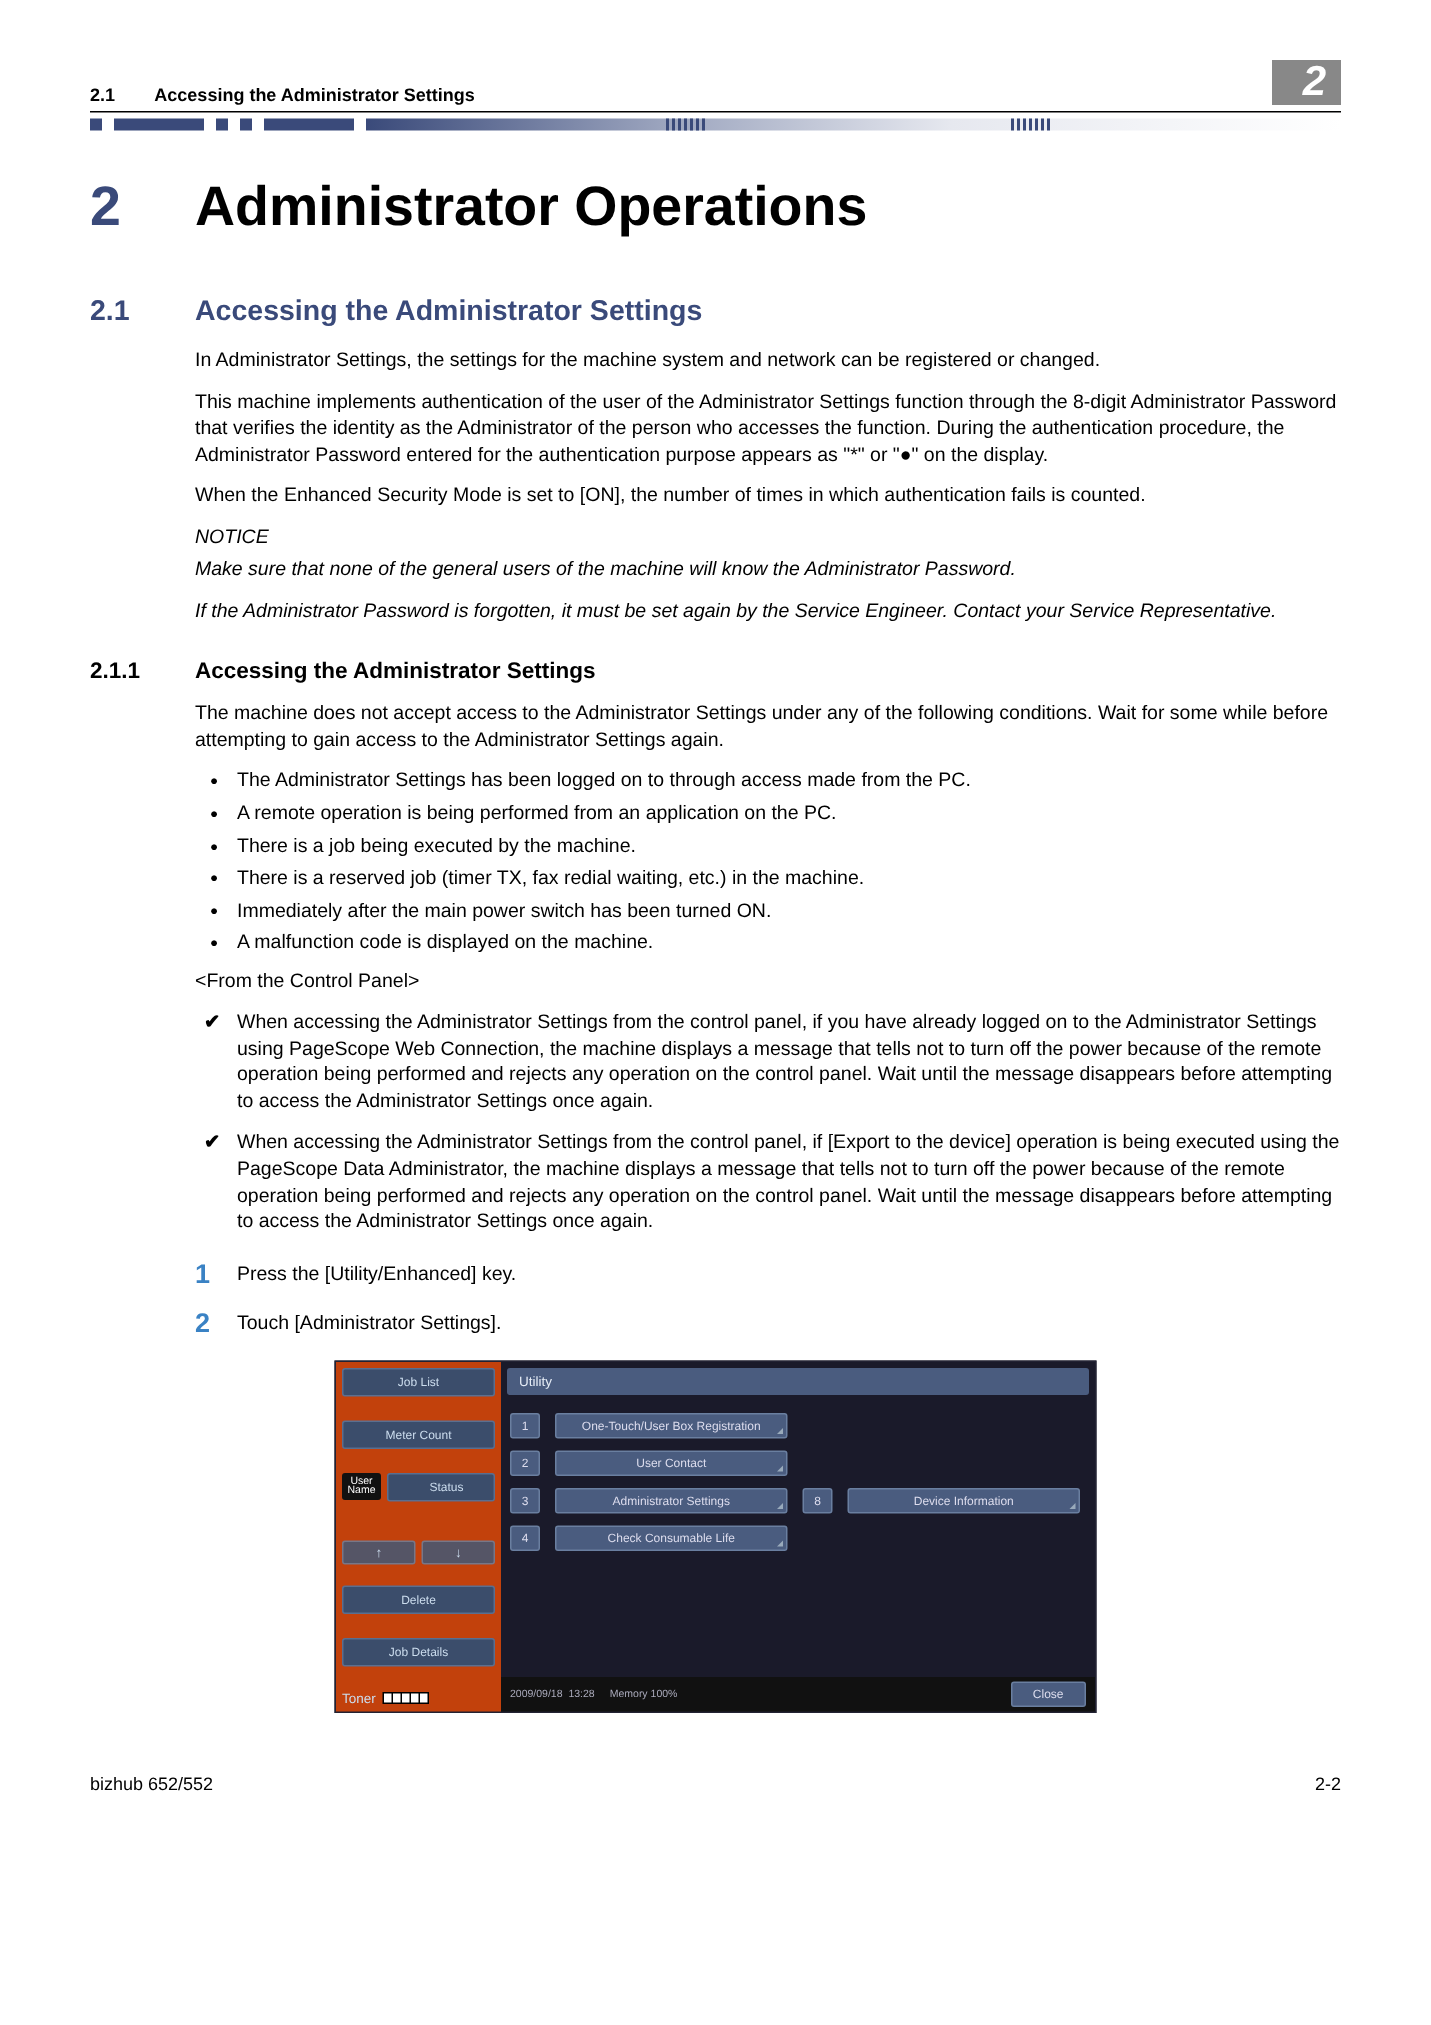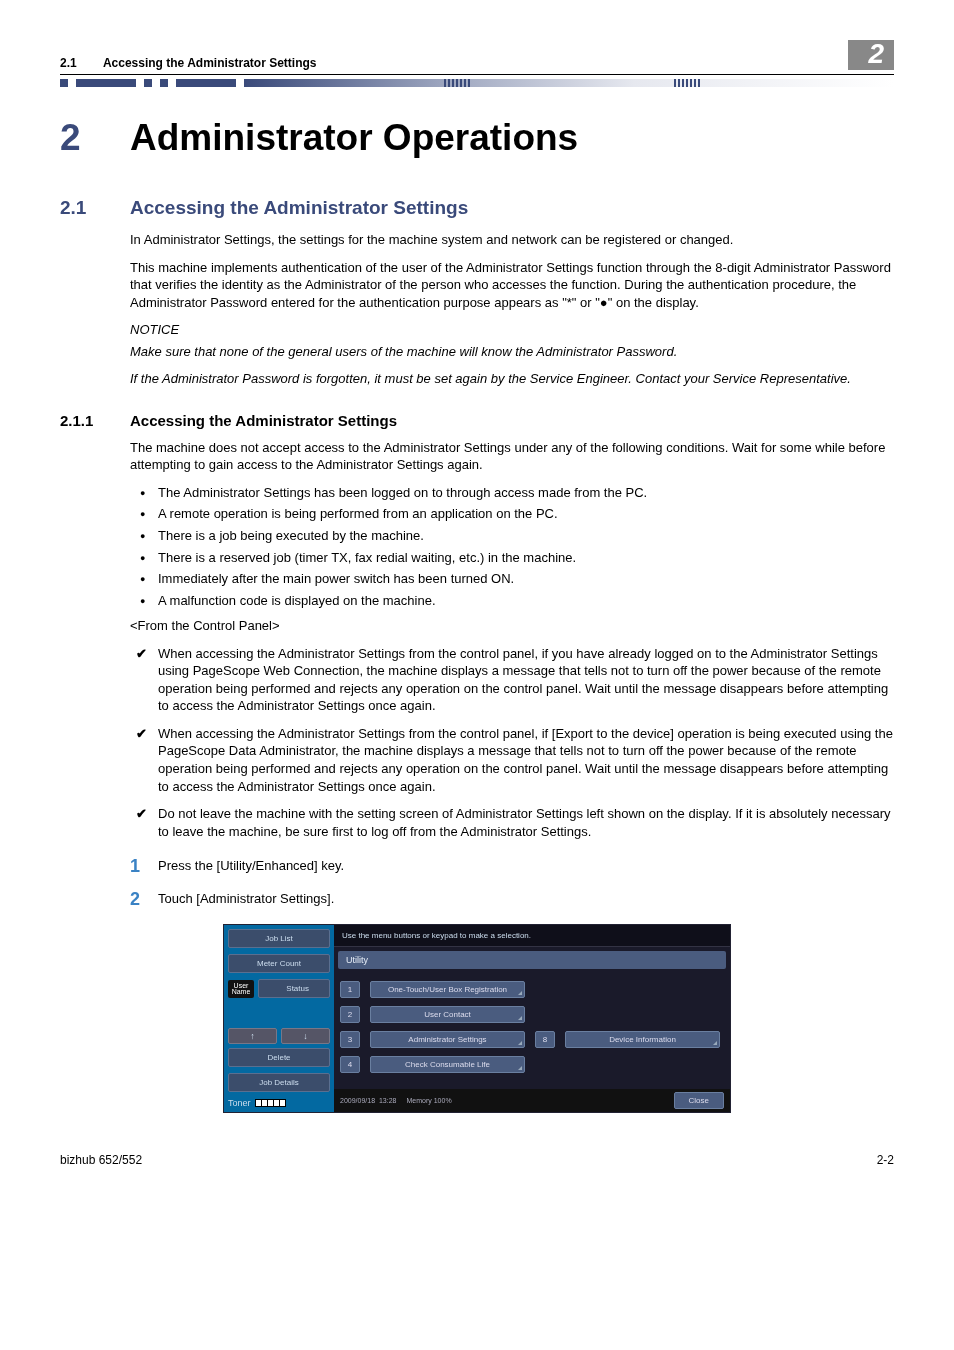--- a/index.html
+++ b/index.html
@@ -34,21 +34,21 @@
   ul.bullets li { position:relative; padding-left:28px; margin-bottom:4px; line-height:1.35;}
   ul.bullets li::before { content:"●"; position:absolute; left:10px; font-size:9px; top:3px;}
   ul.checks li { position:relative; padding-left:28px; margin-bottom:10px; line-height:1.35;}
   ul.checks li::before { content:"✔"; position:absolute; left:6px; top:0; font-weight:bold;}
   .from-panel { margin-left:70px; margin-bottom:10px;}
   ol.steps { list-style:none; margin-left:70px; counter-reset: step; }
   ol.steps li { position:relative; padding-left:28px; margin-top:18px;}
   ol.steps li .step-num { position:absolute; left:0; top:-2px; color:#3a82c4; font-size:18px; font-weight:bold;}
   .screenshot { margin: 18px auto 0 auto; width: 508px; }
   .screen { display:flex; font-family: Verdana, sans-serif; font-size:9px; color:#cde; border:1px solid #223; background:#223;}
-  .screen .left-p { width:110px; background:#0369a1; padding:4px; display:flex; flex-direction:column;}
+  .screen .left-p { width:110px; background:#c2410c; padding:4px; display:flex; flex-direction:column;gap:10px;}
   .lp-btn { background:#3b4d6b; border:1px solid #5a6f90; color:#cde; text-align:center; padding:4px 2px; margin-bottom:6px; border-radius:2px; font-size:8px;}
   .lp-sm { display:flex; gap:4px; margin-top:auto; margin-bottom:4px;}
   .lp-arrow{flex:1;background:#556;border:1px solid #778;border-radius:2px;text-align:center;padding:2px 0;}
   .status-row{display:flex;align-items:center;gap:4px;margin-bottom:6px;}
   .status-row .uname{background:#111;color:#fff;font-size:7px;padding:3px 2px;border-radius:2px;width:26px;text-align:center;line-height:0.85;}
   .status-btn{flex:1;background:#3b4d6b;border:1px solid #5a6f90;color:#cde;text-align:right;padding:4px 20px;border-radius:2px;font-size:8px;}
   .spacer{flex:1;}
   .screen .right-p { flex:1; background:#1a1a2a; display:flex; flex-direction:column;}
   .rp-top { background:#0f0f1a; color:#cde; padding:6px 8px; font-size:8px; border-bottom:1px solid #334;}
   .util-bar { background:#4a5c7f; color:#e6edf7; padding:4px 8px; margin:4px; font-size:9px; border-radius:2px;}
@@ -92,20 +92,21 @@
   <h1 class="chapter">
     <span class="num">2</span><span>Administrator Operations</span>
   </h1>
 
   <h2 class="section">
     <span class="num">2.1</span><span>Accessing the Administrator Settings</span>
   </h2>
 
   <p>In Administrator Settings, the settings for the machine system and network can be registered or changed.</p>
   <p>This machine implements authentication of the user of the Administrator Settings function through the 8-digit Administrator Password that verifies the identity as the Administrator of the person who accesses the function. During the authentication procedure, the Administrator Password entered for the authentication purpose appears as "*" or "●" on the display.</p>
+  <p>When the Enhanced Security Mode is set to [ON], the number of times in which authentication fails is counted.</p>
 
   <p class="notice-head">NOTICE</p>
   <p class="notice-body">Make sure that none of the general users of the machine will know the Administrator Password.</p>
   <p class="notice-body">If the Administrator Password is forgotten, it must be set again by the Service Engineer. Contact your Service Representative.</p>
 
   <h3 class="subsection">
     <span class="num">2.1.1</span><span>Accessing the Administrator Settings</span>
   </h3>
 
   <p>The machine does not accept access to the Administrator Settings under any of the following conditions. Wait for some while before attempting to gain access to the Administrator Settings again.</p>
@@ -117,21 +118,20 @@
     <li>There is a reserved job (timer TX, fax redial waiting, etc.) in the machine.</li>
     <li>Immediately after the main power switch has been turned ON.</li>
     <li>A malfunction code is displayed on the machine.</li>
   </ul>
 
   <p class="from-panel">&lt;From the Control Panel&gt;</p>
 
   <ul class="checks">
     <li>When accessing the Administrator Settings from the control panel, if you have already logged on to the Administrator Settings using PageScope Web Connection, the machine displays a message that tells not to turn off the power because of the remote operation being performed and rejects any operation on the control panel. Wait until the message disappears before attempting to access the Administrator Settings once again.</li>
     <li>When accessing the Administrator Settings from the control panel, if [Export to the device] operation is being executed using the PageScope Data Administrator, the machine displays a message that tells not to turn off the power because of the remote operation being performed and rejects any operation on the control panel. Wait until the message disappears before attempting to access the Administrator Settings once again.</li>
-    <li>Do not leave the machine with the setting screen of Administrator Settings left shown on the display. If it is absolutely necessary to leave the machine, be sure first to log off from the Administrator Settings.</li>
   </ul>
 
   <ol class="steps">
     <li><span class="step-num">1</span><span>Press the [Utility/Enhanced] key.</span></li>
     <li><span class="step-num">2</span><span>Touch [Administrator Settings].</span></li>
   </ol>
 
   <div class="screenshot">
     <div class="screen">
       <div class="left-p">
@@ -153,21 +153,20 @@
           <span class="toner-bars">
               <span></span>
               <span></span>
               <span></span>
               <span></span>
               <span></span>
             </span>
         </div>
       </div>
       <div class="right-p">
-        <div class="rp-top">Use the menu buttons or keypad to make a selection.</div>
         <div class="util-bar">Utility</div>
         <div class="rp-body">
           <div class="menu-row">
             <div class="menu-num">1</div>
             <div class="menu-btn">One-Touch/User Box Registration</div>
           </div>
           <div class="menu-row">
             <div class="menu-num">2</div>
             <div class="menu-btn">User Contact</div>
           </div>

